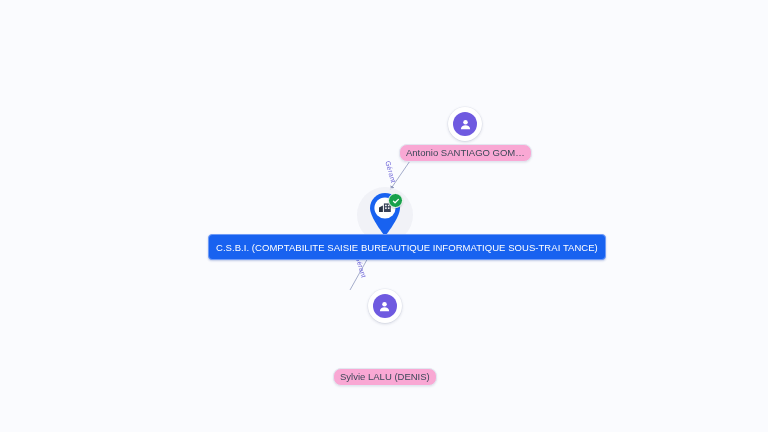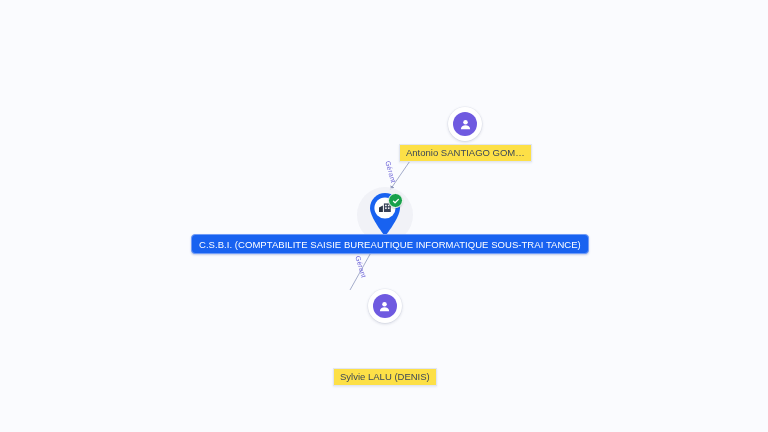--- a/index.html
+++ b/index.html
@@ -77,23 +77,23 @@
     border-radius: 50%;
     background: #6f5ae0;
     display: flex;
     align-items: center;
     justify-content: center;
   }
   .avatar-disc svg { display: block; }
 
   .node-label {
     margin-top: 3px;
-    background: #fde047;
+    background: #f9a8d4;
     border: 1px solid #e2e6f0;
-    border-radius: 0;
+    border-radius: 8px;
     padding: 2.5px 6px;
     font-size: 9.5px;
     color: #3c4858;
     white-space: nowrap;
     box-shadow: 0 1px 2px rgba(60,70,110,0.10);
     line-height: 1.15;
   }
 
   #node-antonio { left: 399px; top: 107px; }
   #node-sylvie  { left: 333px; top: 289px; gap: 42px; }
@@ -136,23 +136,23 @@
     display: flex;
     align-items: center;
     justify-content: center;
     box-shadow: 0 1px 1.5px rgba(0,0,0,0.18);
   }
   .check-badge svg { display: block; }
 
   
   #company-title-bar {
     position: absolute;
-    left: 191px;
+    left: 208px;
     top: 234px;
-    height: 20px;
+    height: 26px;
     box-sizing: border-box;
     background: #1862f0;
     border: 1px solid #6f9bf7;
     border-radius: 4px;
     padding: 0 7px;
     display: flex;
     align-items: center;
     color: #ffffff;
     font-size: 9.5px;
     letter-spacing: 0.05px;

